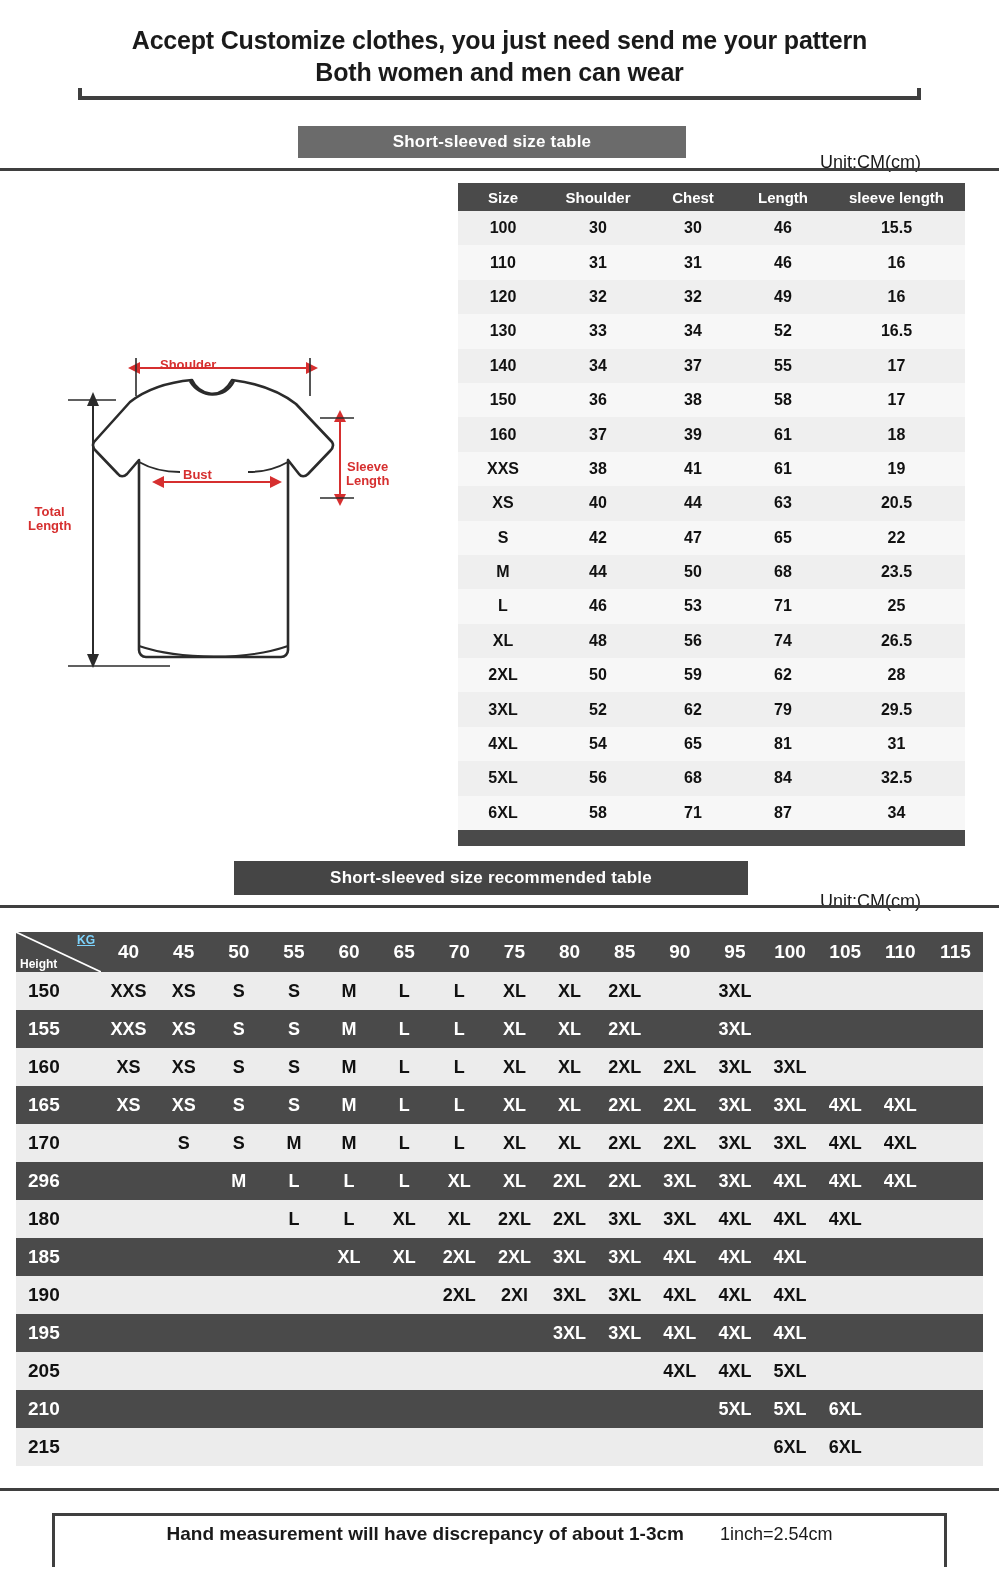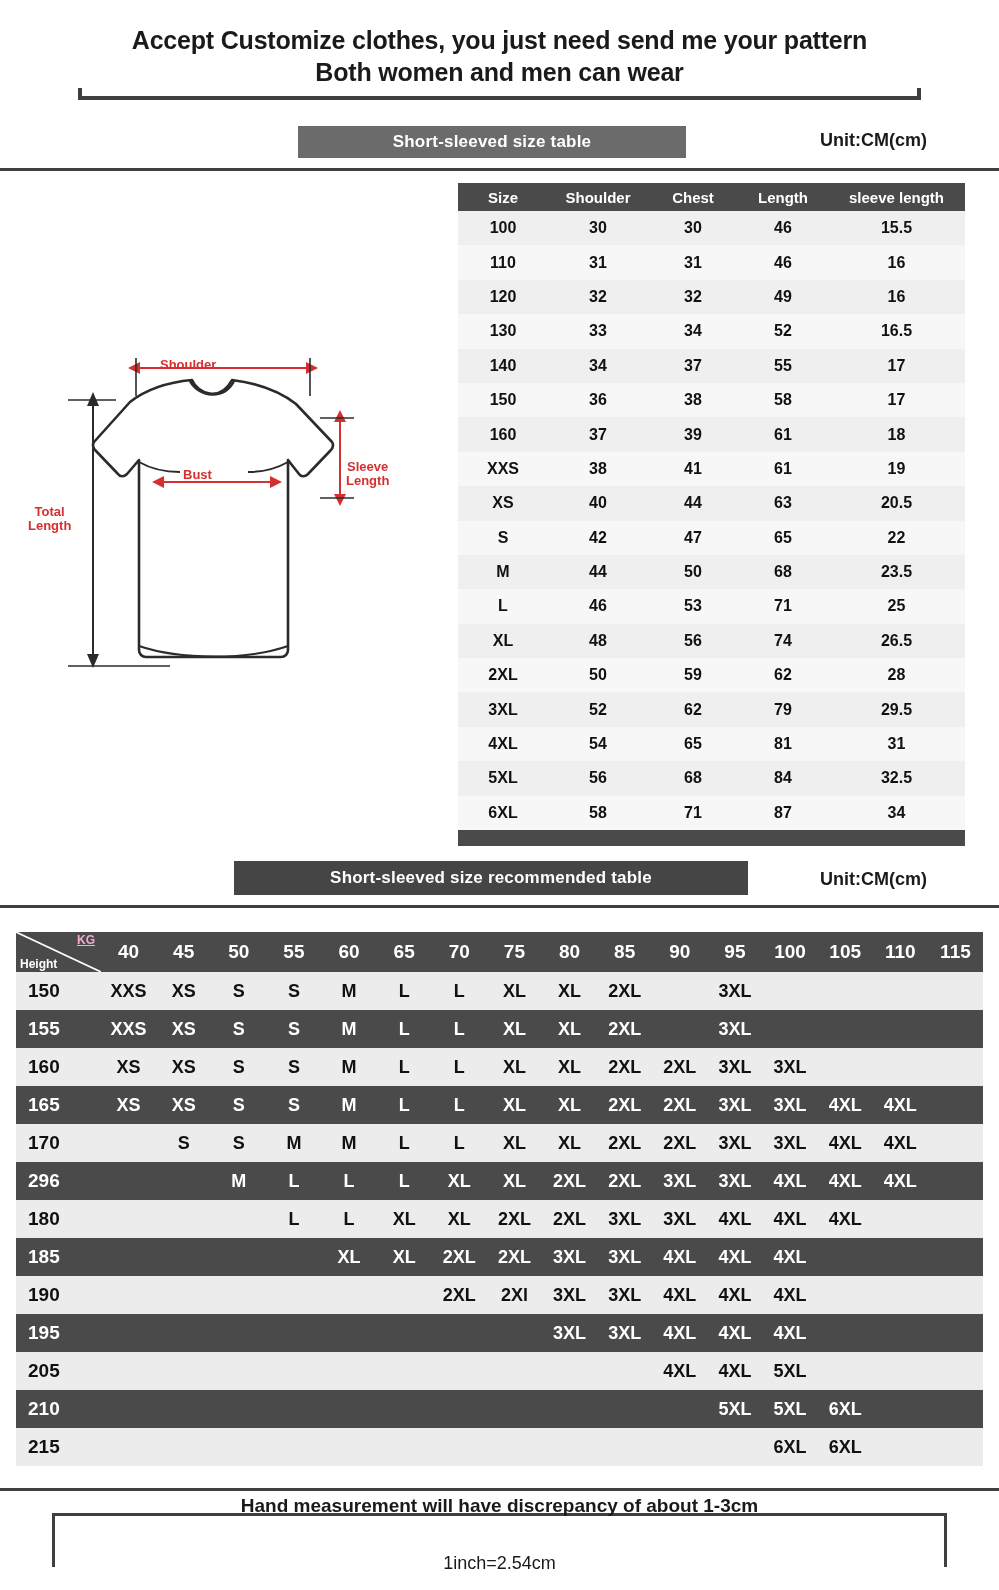--- a/index.html
+++ b/index.html
@@ -45,22 +45,23 @@
     font-weight: bold;
     display: flex; align-items: center; justify-content: center;
     letter-spacing: 0.2px;
   }
   #band1 { left: 298px; top: 126px; width: 388px; height: 32px; }
   #band2 { left: 234px; top: 861px; width: 514px; height: 34px; background: #454545; }
 
   .unit {
     position: absolute;
     font-size: 18px;
-    font-weight: bold;
+    font-weight: normal;
     color: #1a1a1a;
+    margin-top: 22px;
   }
   #unit1 { left: 820px; top: 130px; }
   #unit2 { left: 820px; top: 869px; }
 
   .hrule {
     position: absolute;
     left: 0; width: 999px; height: 3px; background: #3f3f3f;
   }
   #hr1 { top: 168px; }
   #hr2 { top: 905px; }
@@ -160,21 +161,21 @@
   #rec tr.light td { background: #ececec; color: #111111; }
   #rec tr.dark td  { background: #4a4a4a; color: #ffffff; }
 
   .kg-diag {
     position: absolute;
     inset: 0;
   }
   .kg-diag .kgtext {
     position: absolute;
     right: 6px; top: 1px;
-    color: #f9a8d4;
+    color: #7dd3fc;
     font-size: 12px;
     font-weight: bold;
     text-decoration: underline;
   }
   .kg-diag .httext {
     position: absolute;
     left: 4px; bottom: 1px;
     color: #ffffff;
     font-size: 12px;
     font-weight: bold;
@@ -189,21 +190,20 @@
     display: flex; align-items: center;
   }
   #foot-text {
     position: absolute;
     left: 52px; top: 1516px; width: 895px;
     display: flex; align-items: center; justify-content: center;
     gap: 36px;
     font-size: 19px;
     font-weight: bold;
     height: 36px;
-    flex-direction: column;
   }
   #foot-text .small { font-size: 18px; font-weight: normal; }
 </style>
 </head>
 <body>
 
 <div class="header-wrap"></div>
 <div class="header-text">
   <span>Accept Customize clothes, you just need send me your pattern</span>
   <span class="l2">Both women and men can wear</span>

